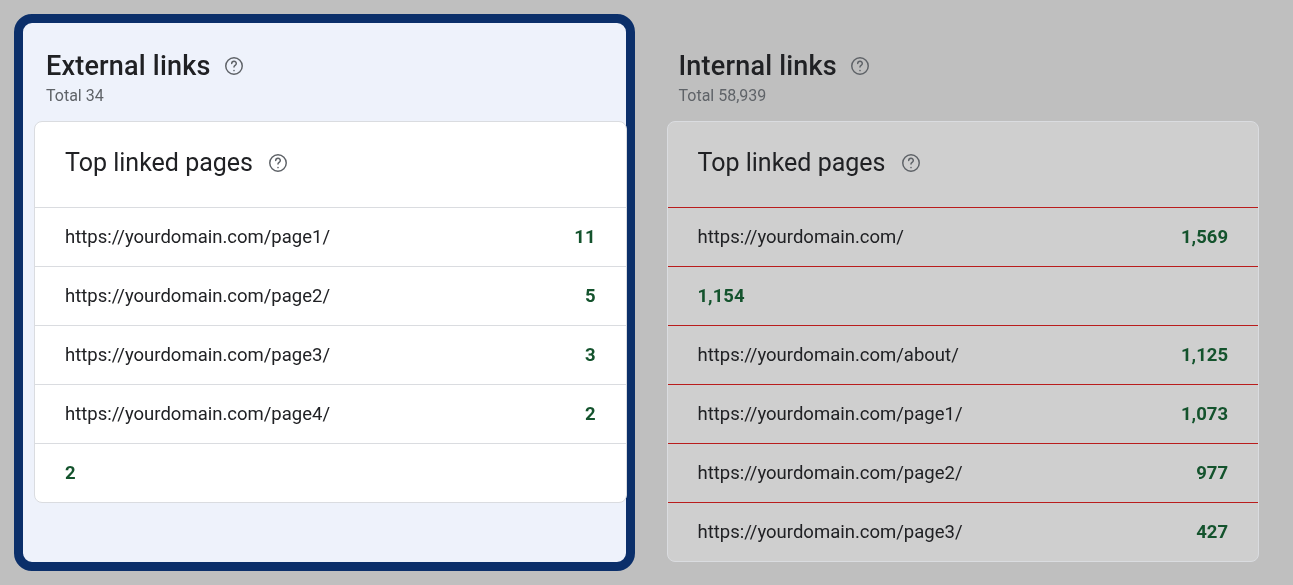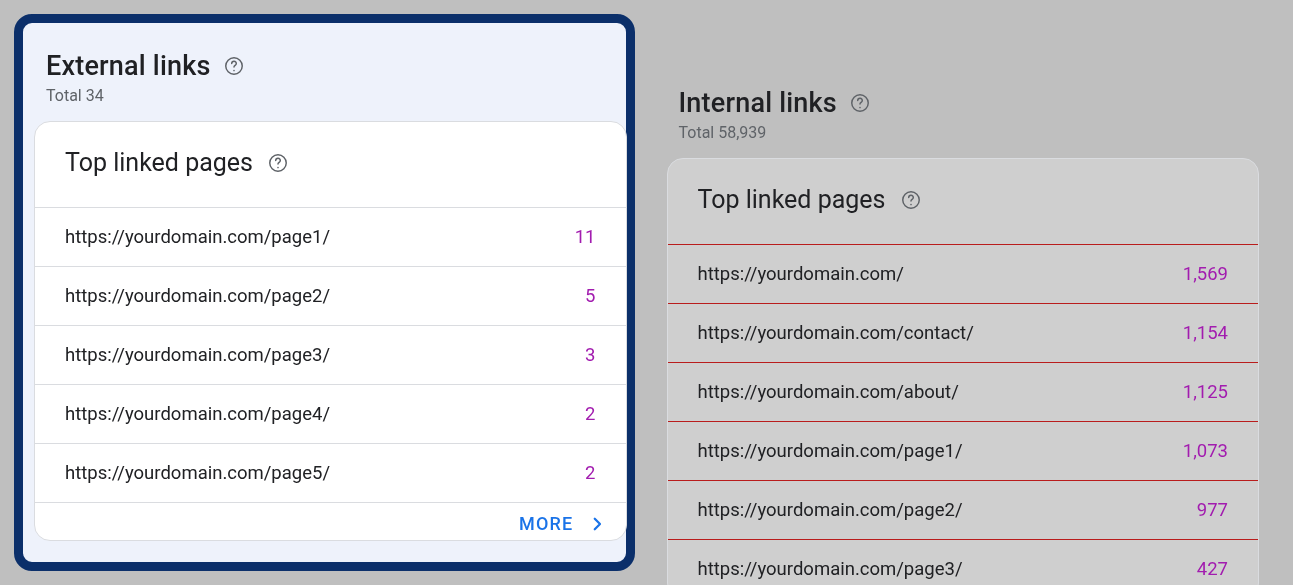--- a/index.html
+++ b/index.html
@@ -19,21 +19,20 @@
     padding:14px;
   }
   .panel{
     flex:1;
     min-width:0;
     padding:28px 20px 20px 20px;
     position:relative;
   }
   .panel.internal{
     background:#bfbfbf;
-    margin-top:37px;
   }
   .highlight-box{
     position:absolute;
     top:0; left:0; right:12px; bottom:0;
     border:9px solid #0b2f6a;
     border-radius:18px;
     background:#eef2fb;
     z-index:0;
   }
   .panel-inner{ position:relative; z-index:1; }
@@ -54,21 +53,21 @@
   }
   .help-icon svg{width:22px;height:22px;}
   .panel-sub{
     font-size:16px;
     color:#5f6368;
     padding:2px 12px 16px 12px;
   }
   .card{
     background:#ffffff;
     border:1px solid #dadce0;
-    border-radius:16px;
+    border-radius:8px;
     overflow:hidden;
   }
   .card.dim{
     background:#cfcfcf;
   }
   .card-header{
     font-size:25px;
     color:#202124;
     padding:26px 28px 30px 30px;
     display:flex; align-items:center; gap:14px;
@@ -84,22 +83,23 @@
   }
   .card.dim .row{ border-top:1px solid #b91c1c; }
   .row .url{
     color:#202124;
     white-space:nowrap;
     overflow:hidden;
     text-overflow:ellipsis;
     padding-right:14px;
   }
   .row .count{
-    color:#a21caf;
+    color:#14532d;
     font-variant-numeric: tabular-nums;
+    font-weight: bold;
   }
   .more-row{
     display:flex;
     justify-content:flex-end;
     align-items:center;
     gap:14px;
     padding:16px 20px 0 0;
     font-size:18px;
     font-weight:500;
     letter-spacing:1.2px;
@@ -151,34 +151,23 @@
         </div>
         <div class="row">
           <span class="url">https://yourdomain.com/page3/</span>
           <span class="count">3</span>
         </div>
         <div class="row">
           <span class="url">https://yourdomain.com/page4/</span>
           <span class="count">2</span>
         </div>
         <div class="row">
-          <span class="url">https://yourdomain.com/page5/</span>
           <span class="count">2</span>
         </div>
 
-        <div class="row" style="border-top:1px solid #dadce0; padding:10px 20px 6px 20px; justify-content:flex-end;">
-          <div class="more-row" style="padding:0;">
-            <span>MORE</span>
-            <span class="chev">
-              <svg viewBox="0 0 24 24" fill="none" stroke="#1a73e8" stroke-width="3" stroke-linecap="round" stroke-linejoin="round">
-                  <polyline points="9 5 16 12 9 19"></polyline>
-                </svg>
-            </span>
-          </div>
-        </div>
 
       </div>
     </div>
   </div>
 
   <div class="panel internal">
     <div class="panel-inner">
       <div class="panel-header">
         <span class="panel-title">Internal links</span>
         <span class="help-icon">
@@ -201,21 +190,20 @@
                 <circle cx="12" cy="17" r="0.9" fill="currentColor" stroke="none"></circle>
               </svg>
           </span>
         </div>
 
         <div class="row">
           <span class="url">https://yourdomain.com/</span>
           <span class="count">1,569</span>
         </div>
         <div class="row">
-          <span class="url">https://yourdomain.com/contact/</span>
           <span class="count">1,154</span>
         </div>
         <div class="row">
           <span class="url">https://yourdomain.com/about/</span>
           <span class="count">1,125</span>
         </div>
         <div class="row">
           <span class="url">https://yourdomain.com/page1/</span>
           <span class="count">1,073</span>
         </div>

